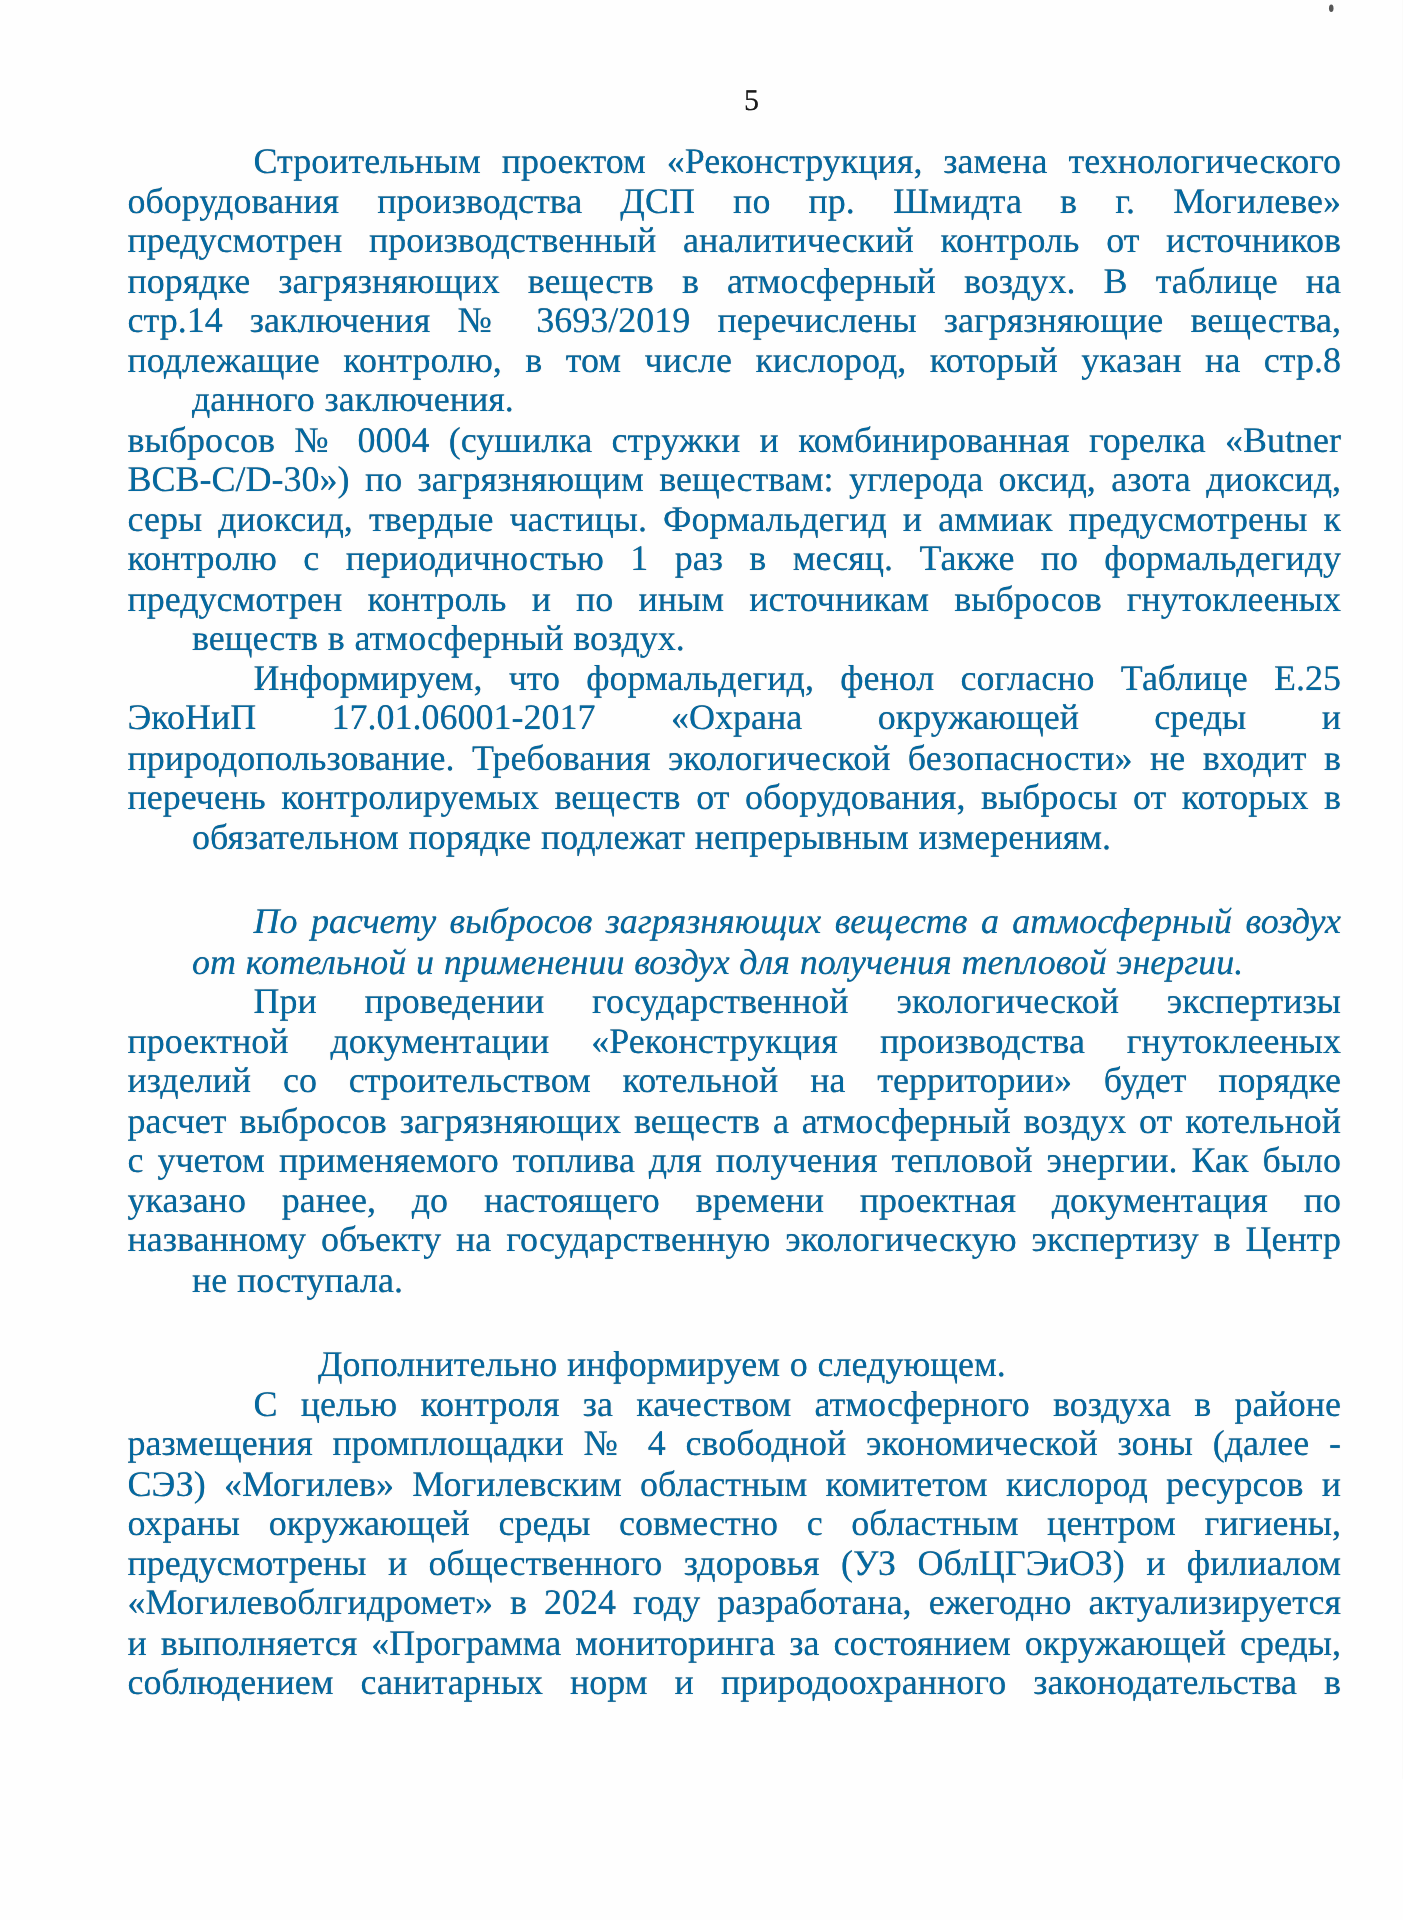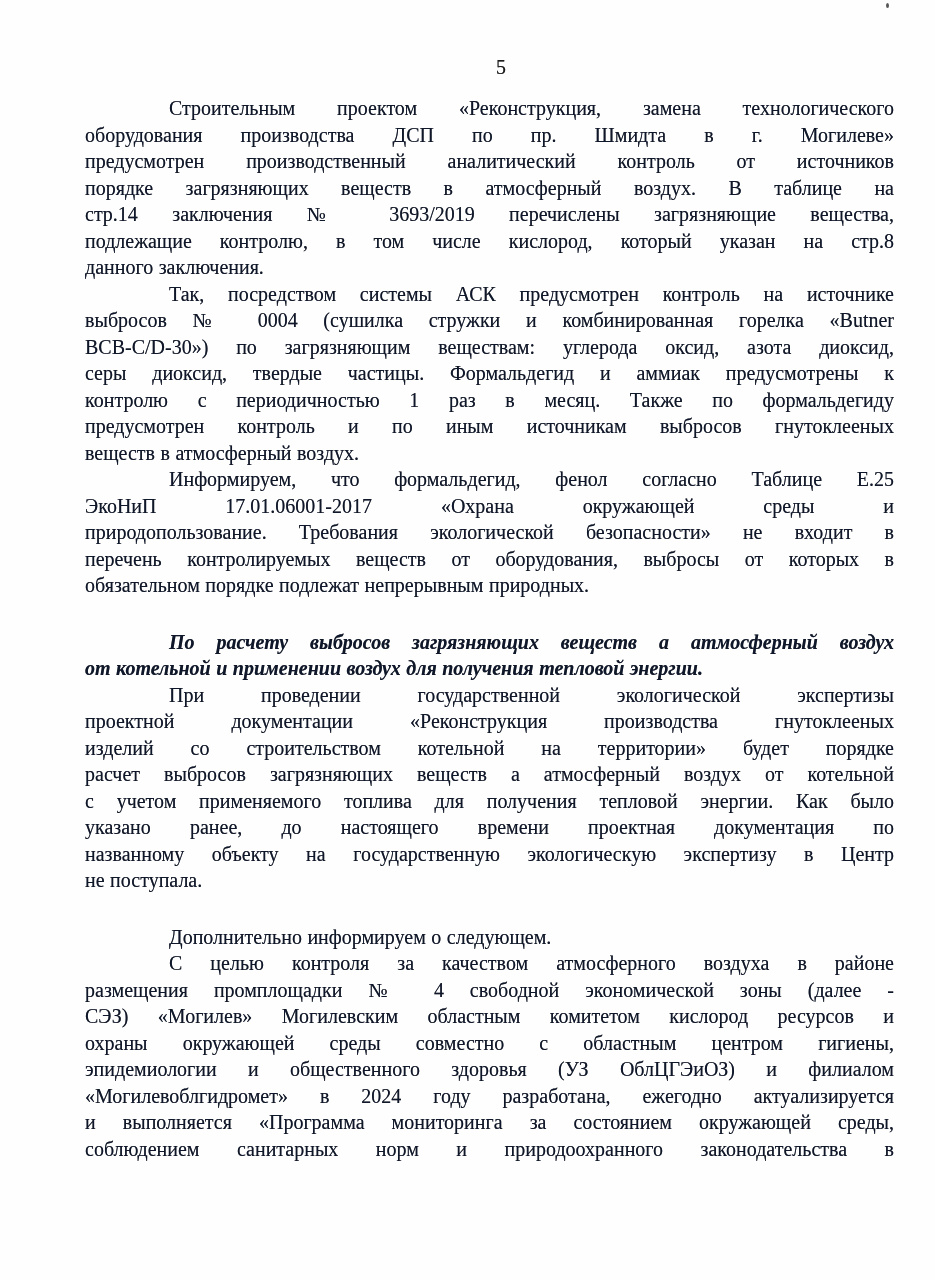--- a/index.html
+++ b/index.html
@@ -26,37 +26,37 @@
     font-size: 20px;
     line-height: 20px;
     color: #1a1a1a;
     text-shadow: 0 0 0.4px rgba(0,0,0,.6);
   }
   .doc-body {
     position: absolute;
     top: 95px;
     left: 85px;
     width: 809px;
-    font-size: 20px;
+    font-size: 24px;
     line-height: 26.5px;
-    color: #0f172a;
+    color: #0369a1;
     text-shadow: 0 0 0.45px rgba(0,0,0,.55);
   }
   .paragraph { margin: 0; }
   .paragraph.gap-before { margin-top: 30px; }
   .line {
     text-align: justify;
     text-align-last: justify;
     word-spacing: 0.5px;
   }
-  .line.no-just { text-align-last: left; }
+  .line.no-just { text-align-last: left; margin-left: 43px; }
   .line.first { text-indent: 84px; }
   .paragraph.heading-italic .line {
     font-style: italic;
-    font-weight: 700;
+    font-weight: 400;
   }
   .scan-speck {
     position: absolute;
     left: 886px;
     top: 3px;
     width: 3px;
     height: 5px;
     background: #3a3a3a;
     border-radius: 50%;
     opacity: 0.85;
@@ -72,34 +72,33 @@
       <div class="paragraph body">
         <div class="line first">Строительным проектом «Реконструкция, замена технологического</div>
         <div class="line">оборудования производства ДСП по пр.&nbsp;Шмидта в г.&nbsp;Могилеве»</div>
         <div class="line">предусмотрен производственный аналитический контроль от источников</div>
         <div class="line">порядке загрязняющих веществ в атмосферный воздух. В таблице на</div>
         <div class="line">стр.14 заключения №&nbsp;3693/2019 перечислены загрязняющие вещества,</div>
         <div class="line">подлежащие контролю, в том числе кислород, который указан на стр.8</div>
         <div class="line no-just">данного заключения.</div>
       </div>
       <div class="paragraph body">
-        <div class="line first">Так, посредством системы АСК предусмотрен контроль на источнике</div>
         <div class="line">выбросов №&nbsp;0004 (сушилка стружки и комбинированная горелка «Butner</div>
         <div class="line">BCB-C/D-30») по загрязняющим веществам: углерода оксид, азота диоксид,</div>
         <div class="line">серы диоксид, твердые частицы. Формальдегид и аммиак предусмотрены к</div>
         <div class="line">контролю с периодичностью 1 раз в месяц. Также по формальдегиду</div>
         <div class="line">предусмотрен контроль и по иным источникам выбросов гнутоклееных</div>
         <div class="line no-just">веществ в атмосферный воздух.</div>
       </div>
       <div class="paragraph body">
         <div class="line first">Информируем, что формальдегид, фенол согласно Таблице Е.25</div>
         <div class="line">ЭкоНиП&nbsp;17.01.06001-2017 «Охрана окружающей среды и</div>
         <div class="line">природопользование. Требования экологической безопасности» не входит в</div>
         <div class="line">перечень контролируемых веществ от оборудования, выбросы от которых в</div>
-        <div class="line no-just">обязательном порядке подлежат непрерывным природных.</div>
+        <div class="line no-just">обязательном порядке подлежат непрерывным измерениям.</div>
       </div>
       <div class="paragraph heading-italic gap-before">
         <div class="line first">По расчету выбросов загрязняющих веществ а атмосферный воздух</div>
         <div class="line no-just">от котельной и применении воздух для получения тепловой энергии.</div>
       </div>
       <div class="paragraph body">
         <div class="line first">При проведении государственной экологической экспертизы</div>
         <div class="line">проектной документации «Реконструкция производства гнутоклееных</div>
         <div class="line">изделий со строительством котельной на территории» будет порядке</div>
         <div class="line">расчет выбросов загрязняющих веществ а атмосферный воздух от котельной</div>
@@ -109,19 +108,19 @@
         <div class="line no-just">не поступала.</div>
       </div>
       <div class="paragraph body gap-before">
         <div class="line first no-just">Дополнительно информируем о следующем.</div>
       </div>
       <div class="paragraph body">
         <div class="line first">С целью контроля за качеством атмосферного воздуха в районе</div>
         <div class="line">размещения промплощадки №&nbsp;4 свободной экономической зоны (далее -</div>
         <div class="line">СЭЗ) «Могилев» Могилевским областным комитетом кислород ресурсов и</div>
         <div class="line">охраны окружающей среды совместно с областным центром гигиены,</div>
-        <div class="line">эпидемиологии и общественного здоровья (УЗ ОблЦГЭиОЗ) и филиалом</div>
+        <div class="line">предусмотрены и общественного здоровья (УЗ ОблЦГЭиОЗ) и филиалом</div>
         <div class="line">«Могилевоблгидромет» в 2024 году разработана, ежегодно актуализируется</div>
         <div class="line">и выполняется «Программа мониторинга за состоянием окружающей среды,</div>
         <div class="line">соблюдением санитарных норм и природоохранного законодательства в</div>
       </div>
     </div>
 </div>
 
 </body></html>

